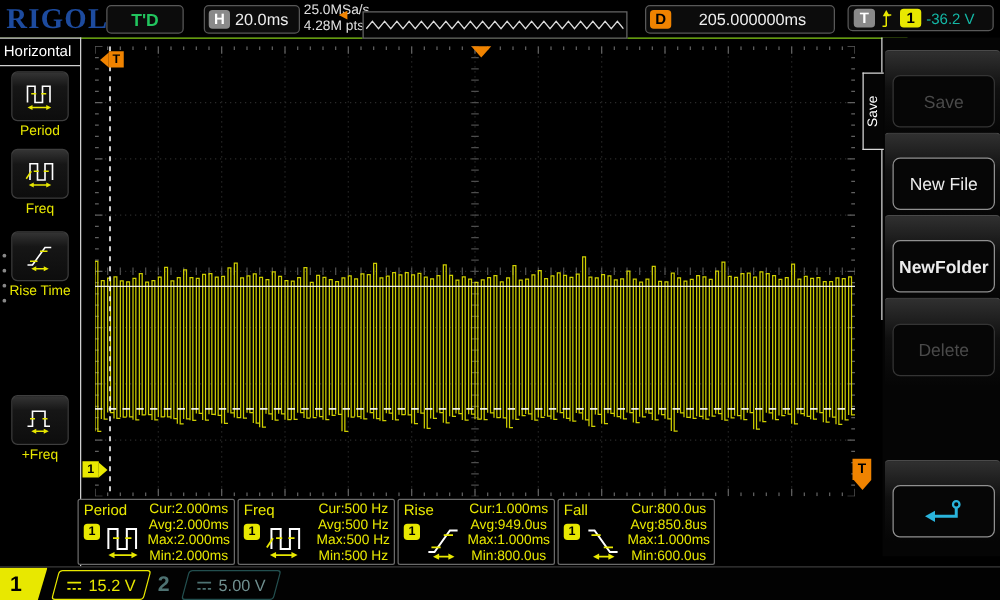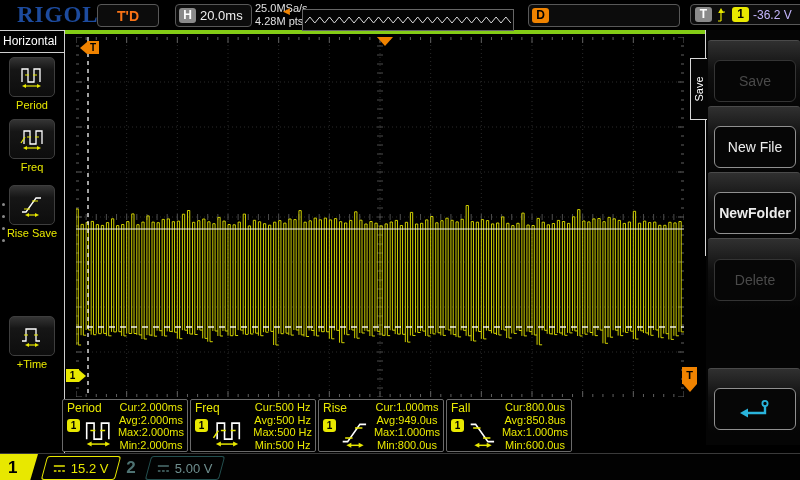--- a/index.html
+++ b/index.html
@@ -1,38 +1,38 @@
 <!DOCTYPE html>
 <html><head>
 <meta charset="utf-8">
 <style>
   html,body{margin:0;padding:0;background:#000;}
   #scope{position:relative;width:800px;height:480px;background:#000;overflow:hidden;
     font-family:"Liberation Sans","DejaVu Sans",sans-serif;color:#ddd;}
 
   
-  #topbar{position:absolute;left:12px;top:0;width:726px;height:30px;background:#000;border-bottom:4px solid #84cc16;}
+  #topbar{position:absolute;left:0;top:0;width:726px;height:30px;background:#000;border-bottom:1px solid #84cc16;}
   #logo{position:absolute;left:5px;top:2px;font-family:"Liberation Serif","DejaVu Serif",serif;
     font-weight:bold;font-size:23px;letter-spacing:1px;color:#1d4b9e;font-stretch:condensed;}
   .tbox{position:absolute;top:4px;height:21px;background:#0c0c0c;border:1px solid #585858;border-radius:4px;
     display:flex;align-items:center;font-size:13px;color:#eee;}
-  #td-btn{left:85px;width:60px;justify-content:center;color:#f97316;font-weight:bold;font-size:14px;}
+  #td-btn{left:85px;width:60px;justify-content:center;color:#22c55e;font-weight:bold;font-size:14px;}
   #h-box{left:163px;width:75px;}
   .chip{display:inline-block;font-weight:bold;font-size:12px;line-height:15px;height:15px;min-width:13px;
     text-align:center;border-radius:3px;padding:0 2px;}
   .chip.gray{background:#8a8a8a;color:#fff;}
   .chip.orange{background:#f08300;color:#000;}
   .chip.yellow{background:#e8e800;color:#000;}
   #rates{position:absolute;left:243px;top:2px;font-size:11px;line-height:13px;color:#e0e0e0;}
   #pv-arrow{position:absolute;left:271px;top:6px;color:#f08300;font-size:9px;}
   #preview{position:absolute;left:290px;top:9px;width:210px;height:20px;border:1px solid #666;background:#040404;}
   #d-box{left:516px;width:150px;}
   #d-box .val{flex:1;text-align:center;}
   #t-box{left:678px;width:117px;gap:4px;padding:0 4px;box-sizing:border-box;}
-  #t-box .lvl{color:#c4b5fd;font-size:12px;}
+  #t-box .lvl{color:#14b8a6;font-size:12px;}
 
   
   #sidebar{position:absolute;left:0;top:30px;width:64px;height:423px;background:#000;
     border-right:1px solid #cfcfcf;border-top:1px solid #cfcfcf;}
   #sidebar-title{position:absolute;left:0;top:3px;width:64px;font-size:12px;color:#fff;
     padding-left:3px;box-sizing:border-box;border-bottom:1px solid #cfcfcf;padding-bottom:4px;}
   .side-item{position:absolute;left:0;width:64px;text-align:center;}
   .tile{margin:0 auto;width:44px;height:38px;background:linear-gradient(#343434,#161616 30%,#0d0d0d);
     border:1px solid #3e3e3e;border-radius:5px;display:flex;align-items:center;justify-content:center;}
   .side-label{font-size:11px;color:#e8e800;margin-top:2px;}
@@ -112,20 +112,21 @@
       <div>4.28M pts</div>
     </div>
     <div id="pv-arrow">◀</div>
     <div id="preview">
       <svg id="pv-svg" width="208" height="18">
           <path d="M2 13l4.9 -6 l4.9 6l4.9 -6 l4.9 6l4.9 -6 l4.9 6l4.9 -6 l4.9 6l4.9 -6 l4.9 6l4.9 -6 l4.9 6l4.9 -6 l4.9 6l4.9 -6 l4.9 6l4.9 -6 l4.9 6l4.9 -6 l4.9 6l4.9 -6 l4.9 6l4.9 -6 l4.9 6l4.9 -6 l4.9 6l4.9 -6 l4.9 6l4.9 -6 l4.9 6l4.9 -6 l4.9 6l4.9 -6 l4.9 6l4.9 -6 l4.9 6l4.9 -6 l4.9 6l4.9 -6 l4.9 6l4.9 -6 l4.9 6" stroke="#ddd" fill="none" stroke-width="1"></path>
         </svg>
     </div>
     <div id="d-box" class="tbox">
       <span class="chip orange" style="margin-left:3px;">D</span>
+      <span class="val">205.000000ms</span>
     </div>
     <div id="t-box" class="tbox">
       <span class="chip gray">T</span>
       <svg width="12" height="16" viewBox="0 0 12 16">
         <path d="M2 14h3M5 14V5M5 5h4" class="yicon"></path>
         <path d="M5 1L2.2 6h5.6z" class="yfill"></path>
       </svg>
       <span class="chip yellow">1</span>
       <span class="lvl">-36.2 V</span>
     </div>
@@ -164,35 +165,35 @@
     <div class="side-item" style="top:154px;">
       <div class="tile">
           <svg width="26" height="26" viewBox="0 0 24 26">
         <path d="M2 20h4L16 6h5" class="wicon"></path>
         <path d="M4 17h6M12 9h6" class="yicon"></path>
         <path d="M8 23h8" class="yicon"></path>
             <path d="M5 23l4-2v4z" class="yfill"></path>
             <path d="M19 23l-4-2v4z" class="yfill"></path>
       </svg>
         </div>
-      <div class="side-label">Rise Save</div>
+      <div class="side-label">Rise Time</div>
     </div>
 
 
     <div class="side-item" style="top:285px;">
       <div class="tile">
           <svg width="26" height="26" viewBox="0 0 24 26">
         <path d="M2 18h4V6h10v12h4" class="wicon"></path>
         <path d="M8 22h8" class="yicon"></path>
             <path d="M5 22l4-2v4z" class="yfill"></path>
             <path d="M19 22l-4-2v4z" class="yfill"></path>
         <path d="M4 12h4M14 12h4" class="yicon"></path>
       </svg>
         </div>
-      <div class="side-label">+Time</div>
+      <div class="side-label">+Freq</div>
     </div>
 
 
     <div id="scroll-dots">
       <div></div>
         <div></div>
         <div></div>
         <div></div>
     </div>
   </div>

